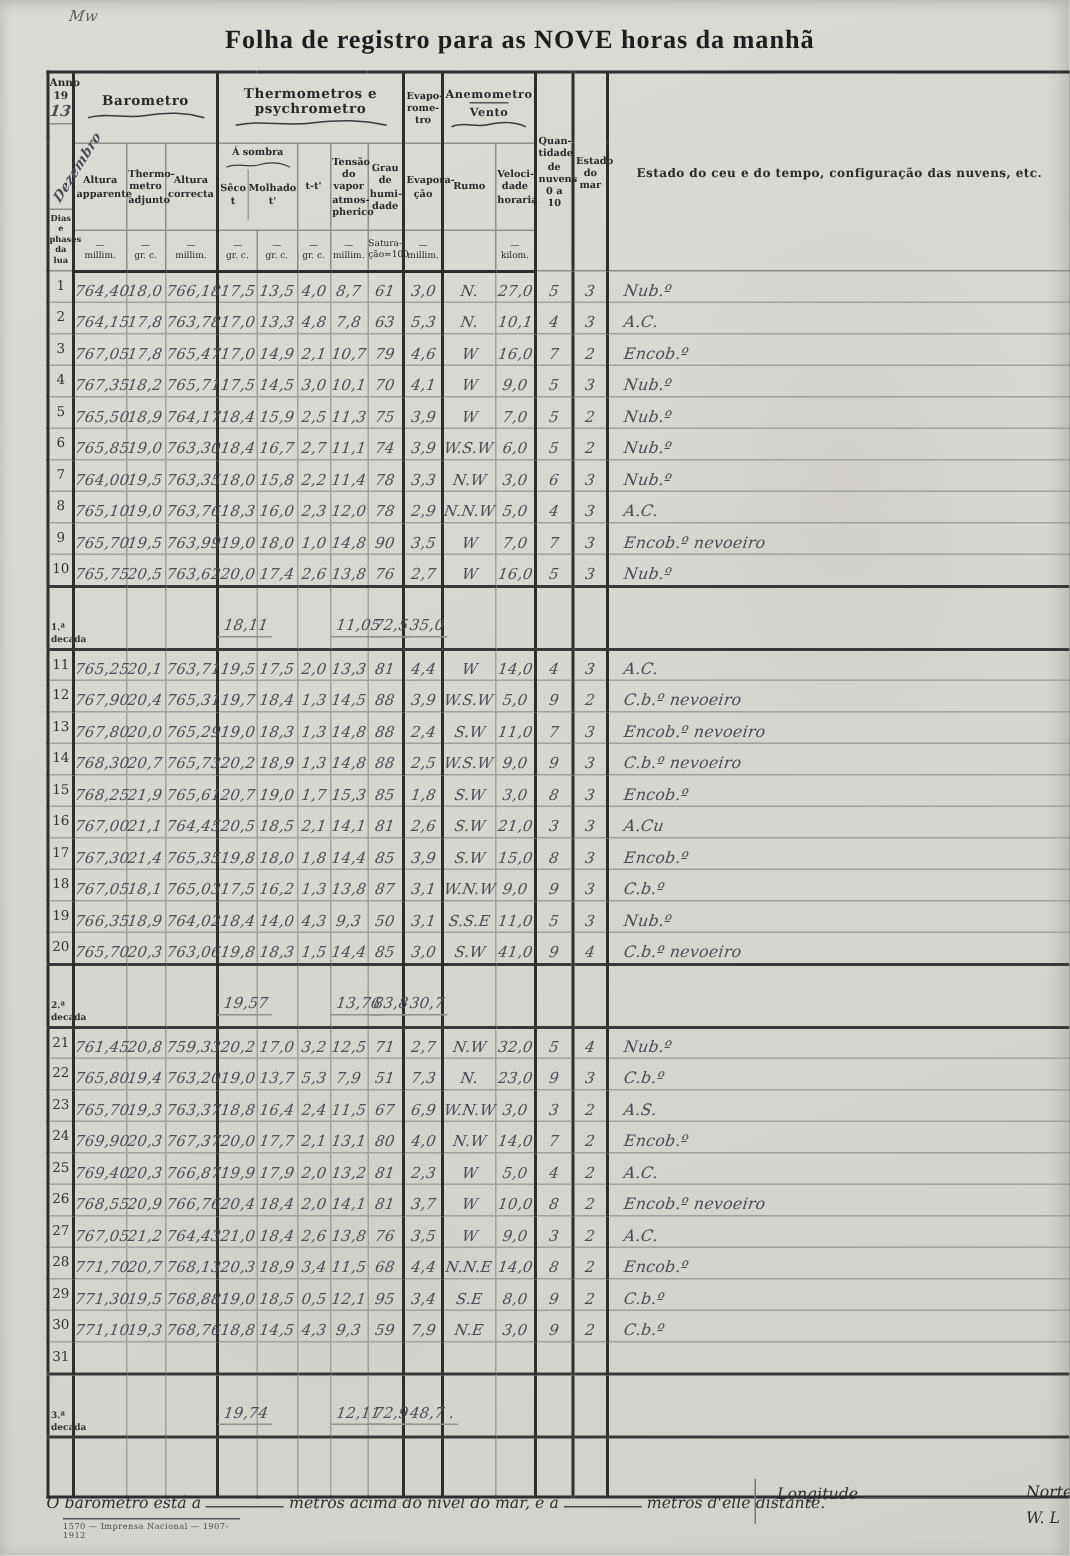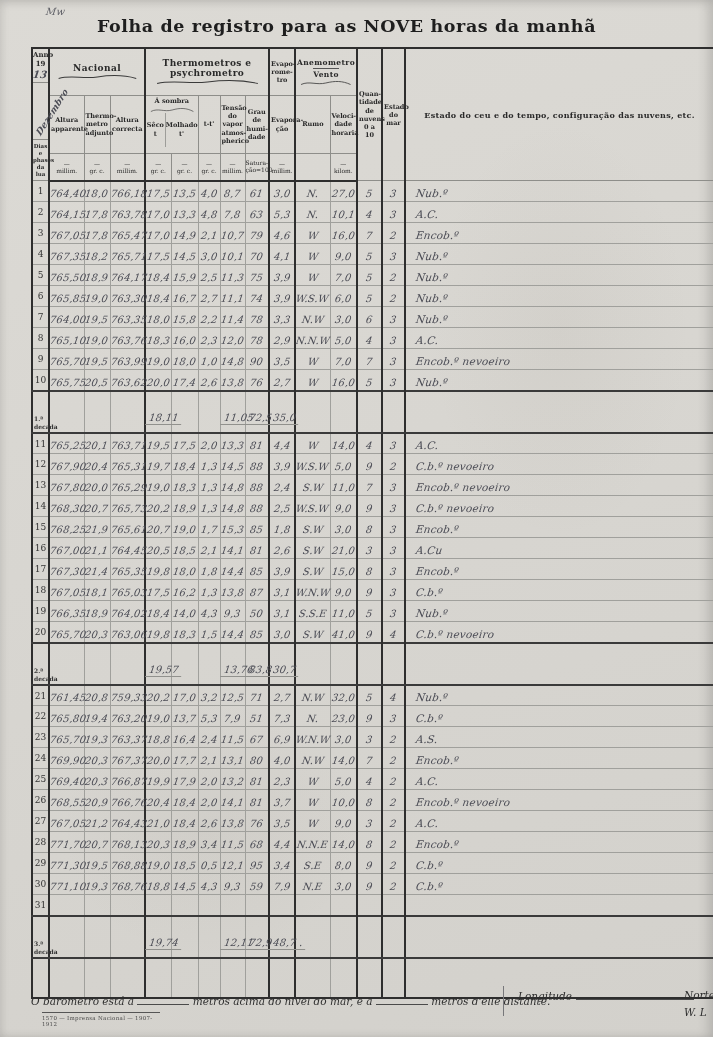--- a/index.html
+++ b/index.html
@@ -10,21 +10,21 @@
     box-shadow:inset -7px 0 10px rgba(0,0,0,.10), inset 0 5px 8px rgba(0,0,0,.05), inset 4px 0 6px rgba(0,0,0,.05);
   }
   .stain{position:absolute;border-radius:50%;pointer-events:none;}
   .stain.s1{left:430px;top:120px;width:260px;height:420px;background:radial-gradient(closest-side,rgba(120,110,95,.06),rgba(120,110,95,0));}
   .stain.s2{left:60px;top:700px;width:300px;height:260px;background:radial-gradient(closest-side,rgba(110,100,90,.05),rgba(110,100,90,0));}
 
   .scribble{position:absolute;left:46px;top:6px;font-size:17px;color:#54555e;
     font-style:italic;transform:rotate(-10deg) skewX(-14deg);letter-spacing:-2px;opacity:.85;}
 
   .title{position:absolute;left:0;right:20px;top:16px;text-align:center;
-    font-size:17.5px;font-weight:700;letter-spacing:.6px;color:#1e1e1e;}
+    font-size:17.5px;font-weight:700;letter-spacing:.6px;color:#1e1e1e;font-family:Liberation Serif, serif;}
 
   table.register{
     position:absolute;left:31px;top:47px;width:682px;
     border-collapse:collapse;table-layout:fixed;
     border:2px solid #2e2e2e;
   }
   col.w-day{width:17px}col.w-altapp{width:35px}col.w-therm{width:26px}col.w-altcorr{width:35px}
   col.w-seco{width:26px}col.w-molh{width:27px}col.w-tt{width:22px}col.w-tens{width:25px}
   col.w-grau{width:24px}col.w-evap{width:26px}col.w-rumo{width:35px}col.w-vel{width:27px}
   col.w-nuv{width:25px}col.w-mar{width:23px}col.w-ceu{width:309px}
@@ -114,21 +114,21 @@
         <div class="anno">
           <span>Anno</span><br>
           <span>19</span><span class="hw">13</span>
         </div>
         <div class="mes">
           <span class="hw">Dezembro</span>
         </div>
         <div class="dias">Dias e phases da lua</div>
       </th>
       <th class="grp br" colspan="3">
-        <span>Nacional</span>
+        <span>Barometro</span>
         <svg class="brace" viewBox="0 0 100 8" preserveAspectRatio="none">
             <path d="M2 6 C 18 1, 32 7, 50 4 S 82 1, 98 6" fill="none" stroke="#3a3a3a" stroke-width="1.3"></path>
           </svg>
       </th>
       <th class="grp br" colspan="5">
         <span>Thermometros e psychrometro</span>
         <svg class="brace" viewBox="0 0 100 8" preserveAspectRatio="none">
             <path d="M2 6 C 18 1, 32 7, 50 4 S 82 1, 98 6" fill="none" stroke="#3a3a3a" stroke-width="1.3"></path>
           </svg>
       </th>

